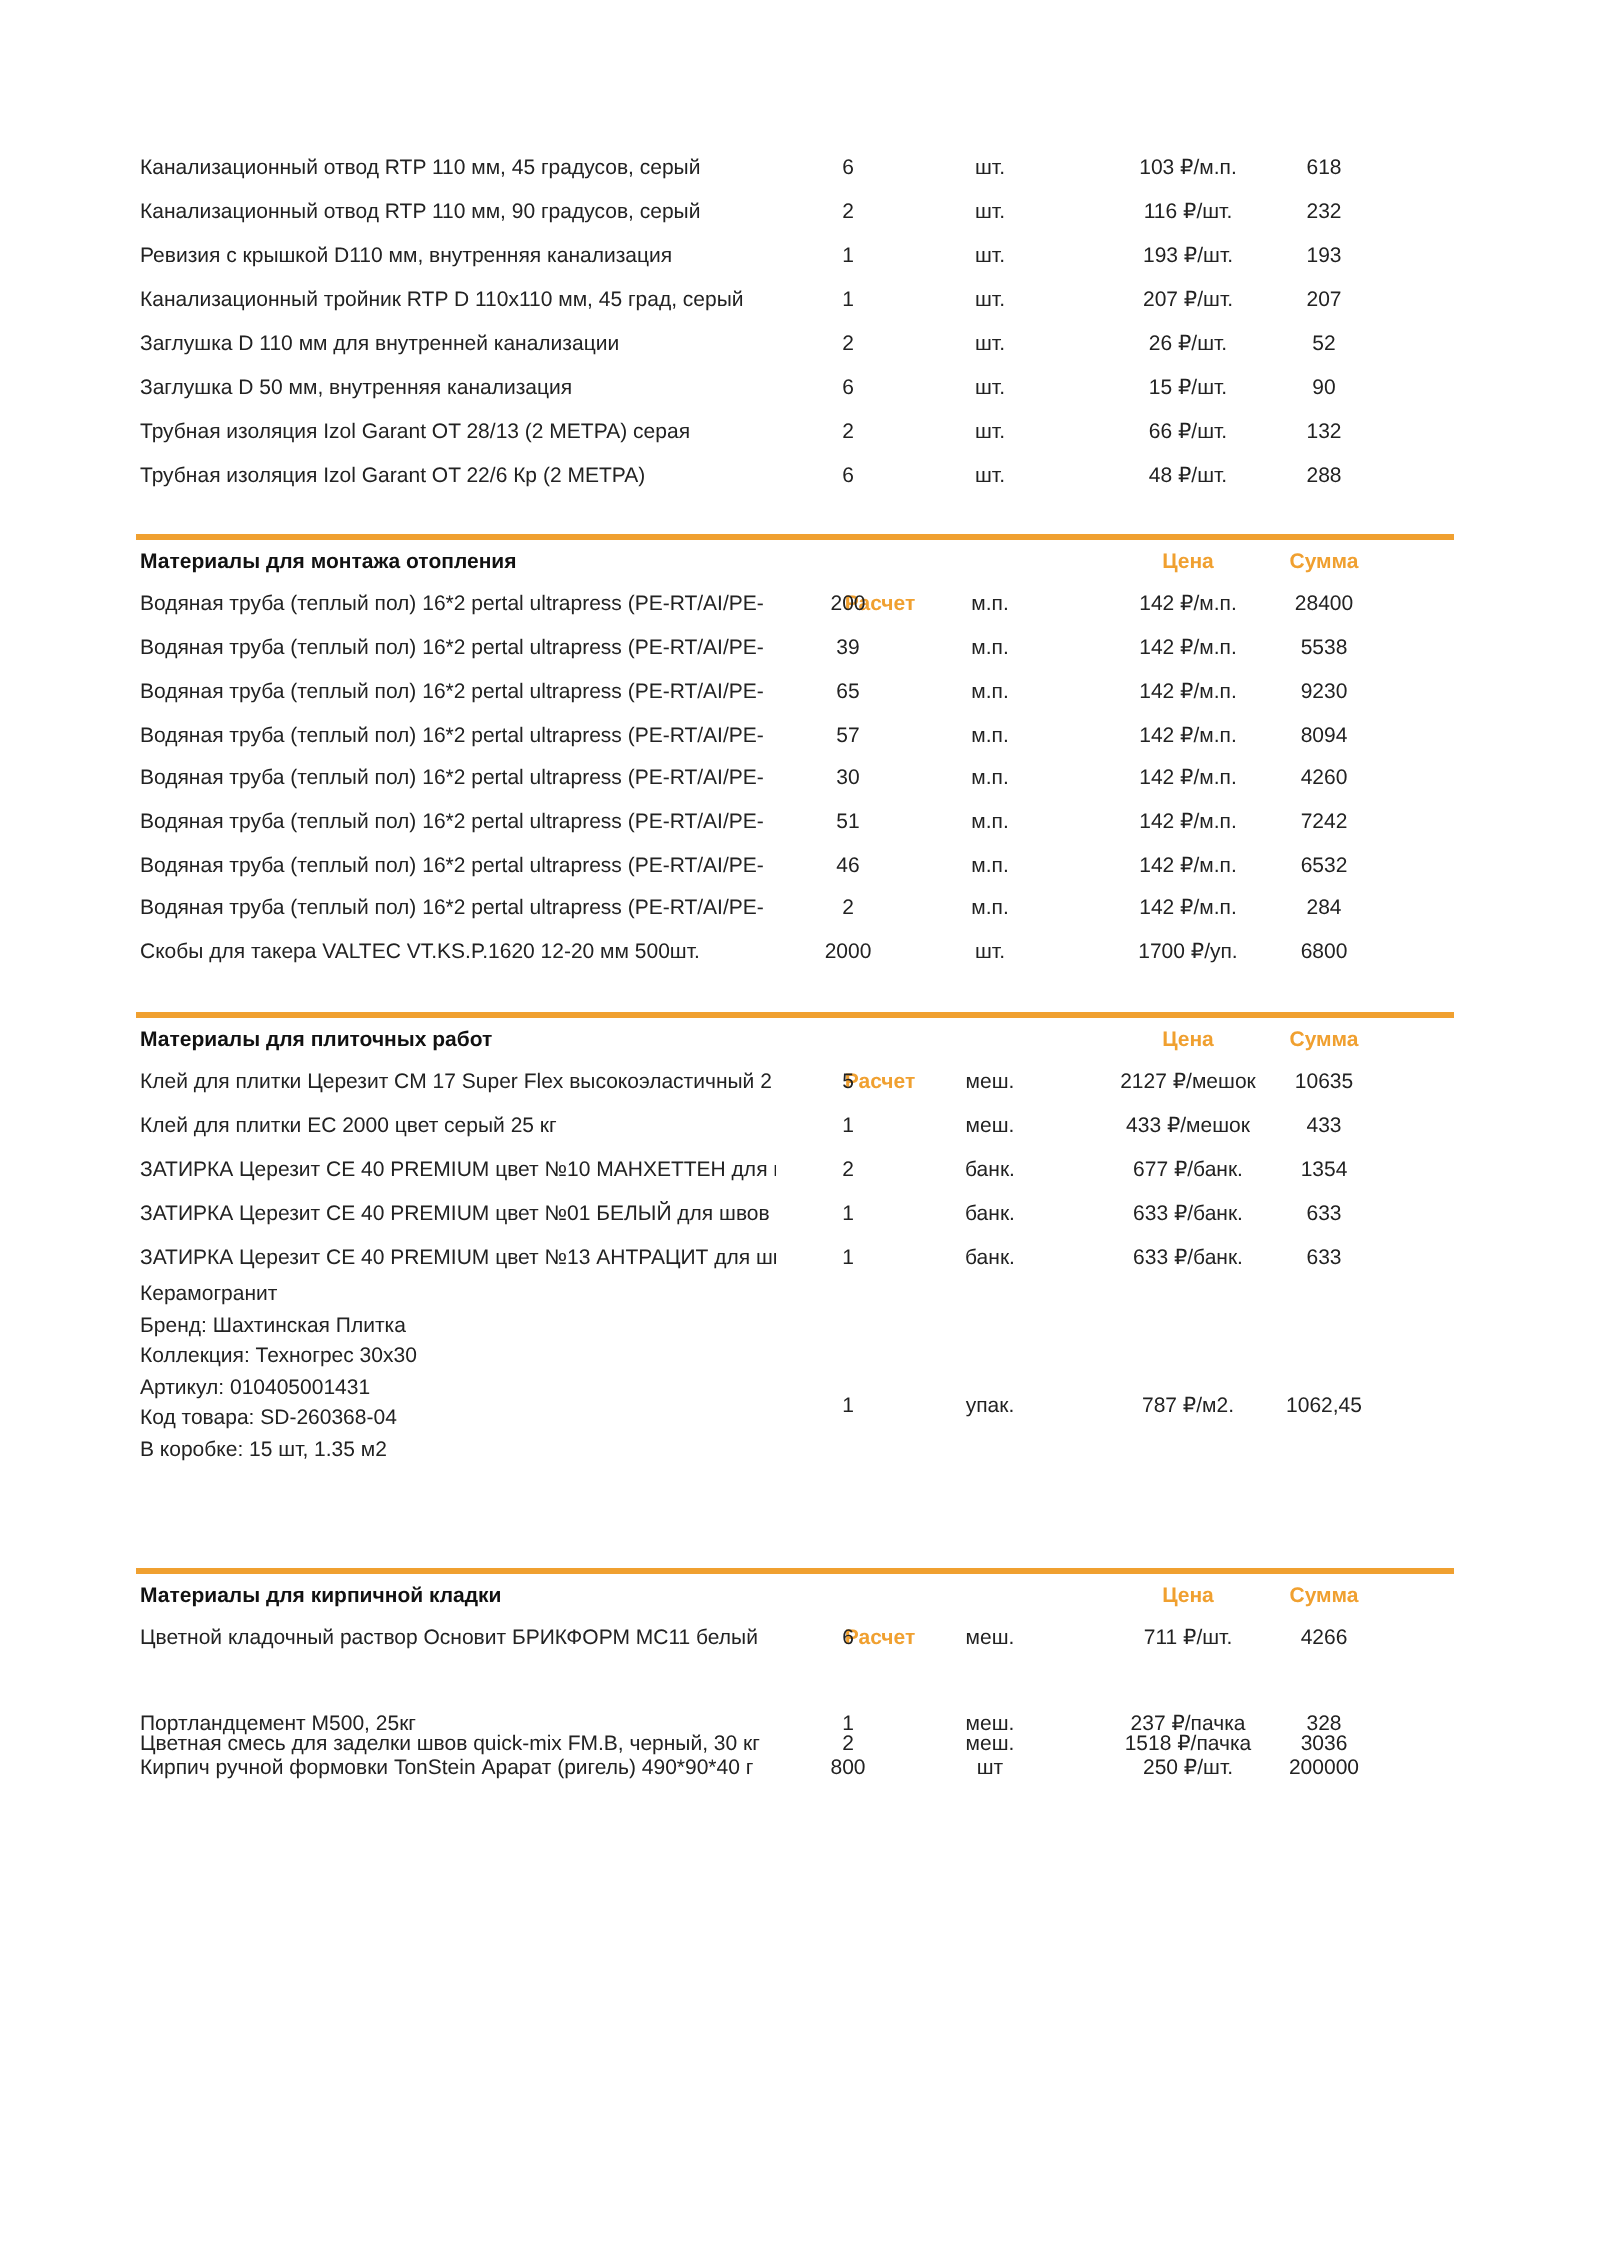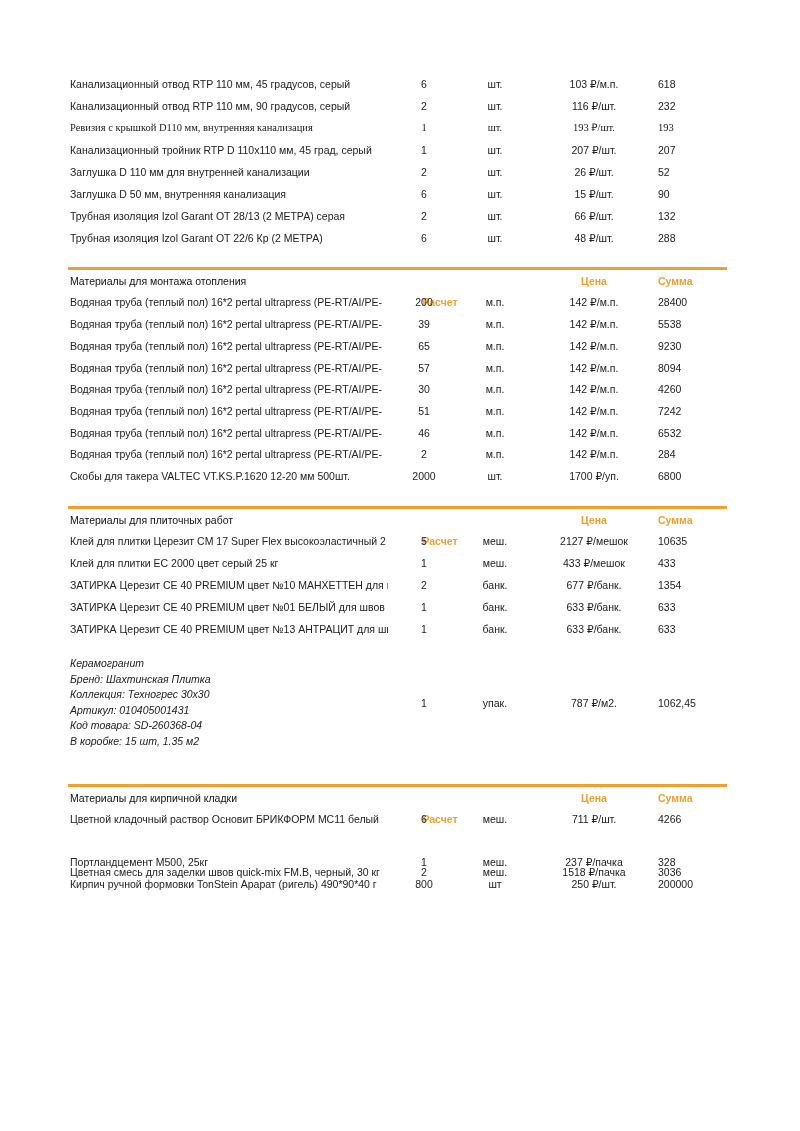--- a/index.html
+++ b/index.html
@@ -5,27 +5,27 @@
   html, body { margin: 0; padding: 0; background: #ffffff; }
   body { width: 800px; height: 1131px; position: relative; overflow: hidden;
          font-family: "Liberation Sans", "DejaVu Sans", sans-serif; font-size: 10.5px; color: #222222; }
   .page { position: absolute; left: 0; top: 0; width: 800px; height: 801px; }
   .row { position: absolute; left: 70px; width: 660px; height: 22px; }
   .cell { position: absolute; top: 0; line-height: 22px; white-space: nowrap; }
   .c-name { left: 0; width: 318px; overflow: hidden; }
   .c-qty { left: 325px; width: 58px; text-align: center; }
   .c-unit { left: 395px; width: 60px; text-align: center; }
   .c-price { left: 470px; width: 108px; text-align: center; }
-  .c-sum { left: 588px; width: 64px; }
+  .c-sum { left: 560px; width: 64px; text-align: center; }
   .sep { position: absolute; left: 68px; width: 659px; height: 3px; background: #F0A030; }
-  .hdr .c-name { font-weight: normal; color: #111111; }
+  .hdr .c-name { font-weight: bold; color: #111111; }
   .hdr .orange { color: #F0A030; font-weight: bold; }
   .hdr .c-qty-h { left: 340px; width: 60px; text-align: center; top: -3px; margin-top: 24px; }
   .multi { position: absolute; left: 70px; width: 660px; }
-  .multi .lines { position: absolute; left: 0; top: 16px; width: 318px; line-height: 15.5px; font-style: italic; }
+  .multi .lines { position: absolute; left: 0; top: 0; width: 318px; line-height: 15.5px; }
   .multi .cell { top: 52px; }
 </style>
 </head>
 <body>
 
 <div class="page" id="page">
     <div>
       <div class="row" style="top: 73px;">
         <div class="cell c-name">Канализационный отвод RTP 110 мм, 45 градусов, серый</div>
         <div class="cell c-qty">6</div>
@@ -33,21 +33,21 @@
         <div class="cell c-price">103 ₽/м.п.</div>
         <div class="cell c-sum">618</div>
       </div>
       <div class="row" style="top: 95px;">
         <div class="cell c-name">Канализационный отвод RTP 110 мм, 90 градусов, серый</div>
         <div class="cell c-qty">2</div>
         <div class="cell c-unit">шт.</div>
         <div class="cell c-price">116 ₽/шт.</div>
         <div class="cell c-sum">232</div>
       </div>
-      <div class="row" style="top: 117px; font-family: Liberation Serif, serif;">
+      <div class="row" style="top: 117px;">
         <div class="cell c-name">Ревизия с крышкой D110 мм, внутренняя канализация</div>
         <div class="cell c-qty">1</div>
         <div class="cell c-unit">шт.</div>
         <div class="cell c-price">193 ₽/шт.</div>
         <div class="cell c-sum">193</div>
       </div>
       <div class="row" style="top: 139px;">
         <div class="cell c-name">Канализационный тройник RTP D 110x110 мм, 45 град, серый</div>
         <div class="cell c-qty">1</div>
         <div class="cell c-unit">шт.</div>

